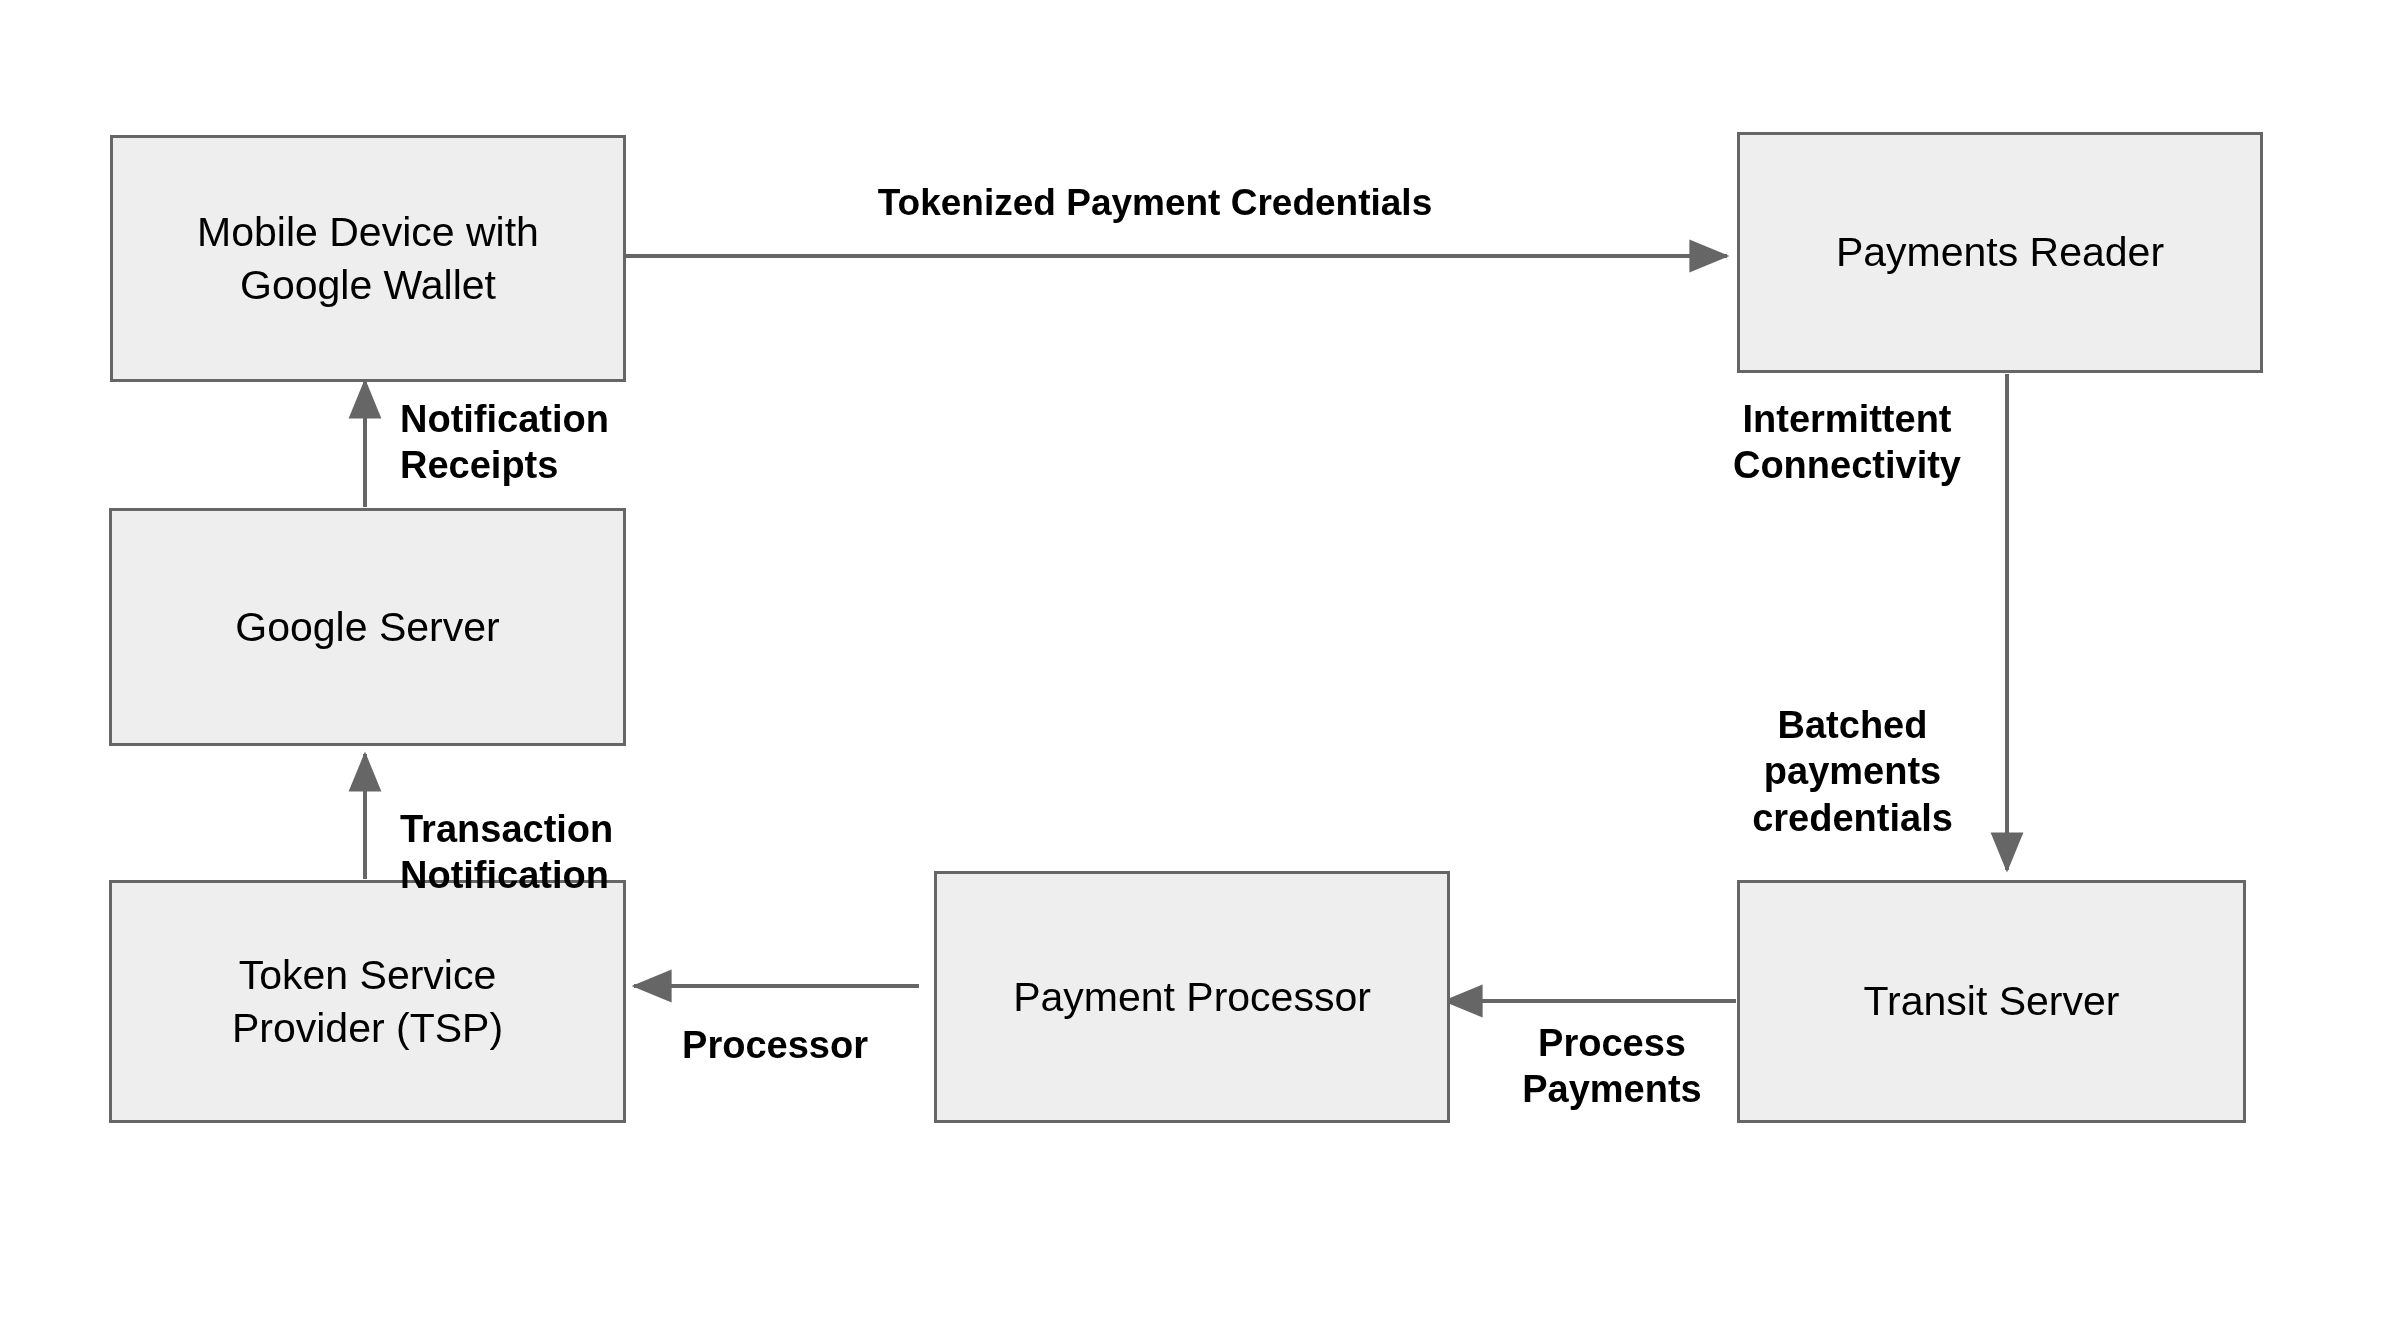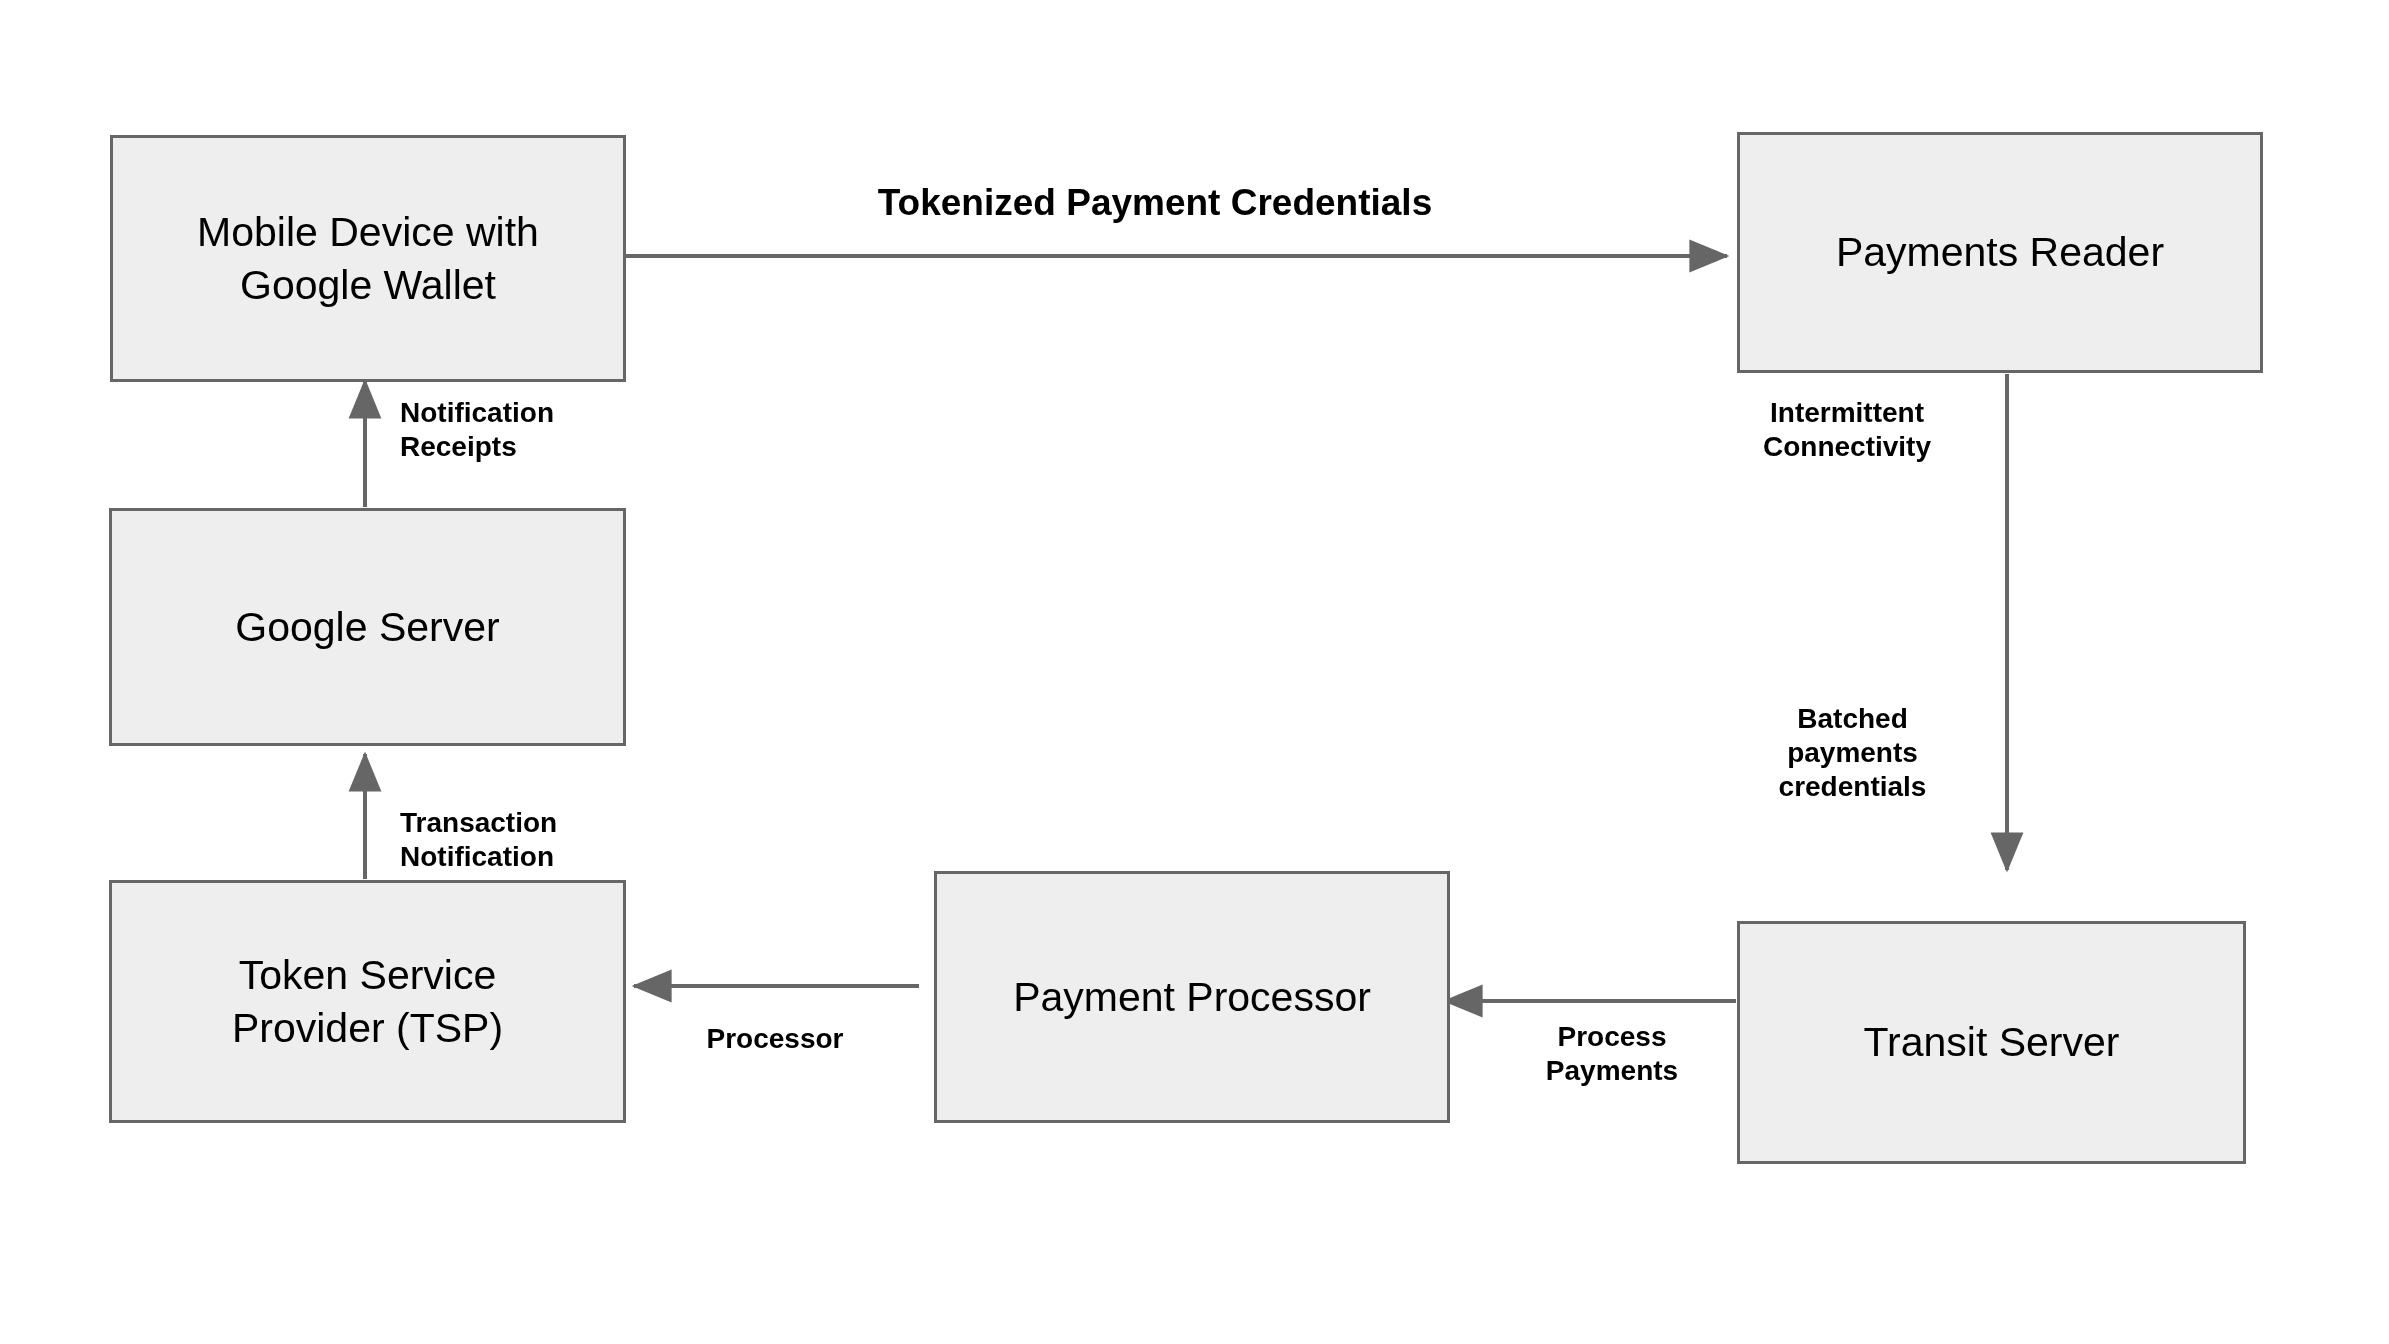--- a/index.html
+++ b/index.html
@@ -31,21 +31,21 @@
     font-size: 41px;
     font-weight: 400;
     line-height: 1.28;
     white-space: pre-line;
   }
   .edge-label {
     position: absolute;
     color: #000000;
     font-family: "Liberation Sans", sans-serif;
     font-weight: bold;
-    font-size: 28px;
+    font-size: 38px;
     line-height: 1.22;
     white-space: pre-line;
     text-align: center;
   }
   .edge-label.big {
     font-size: 37px;
   }
   .edge-label.left-al { text-align: left; }
   svg.edges {
     position: absolute;
@@ -93,21 +93,21 @@
     </g>
   </svg>
 
   <div class="node" style="left:110px; top:135px; width:516px; height:247px;">Mobile Device with
 Google Wallet</div>
 
   <div class="node" style="left:1737px; top:132px; width:526px; height:241px;">Payments Reader</div>
 
   <div class="node" style="left:109px; top:508px; width:517px; height:238px;">Google Server</div>
 
-  <div class="node" style="left:1737px; top:880px; width:509px; height:243px;margin-top:41px;">Transit Server</div>
+  <div class="node" style="left:1737px; top:880px; width:509px; height:243px;">Transit Server</div>
 
   <div class="node" style="left:109px; top:880px; width:517px; height:243px;">Token Service
 Provider (TSP)</div>
 
   <div class="node" style="left:920px; top:871px; width:516px; height:252px;margin-left:14px;">Payment Processor</div>
 
   <div class="edge-label big" style="left:790px; top:180px; width:730px;">Tokenized Payment Credentials</div>
 
   <div class="edge-label" style="left:1702px; top:396px; width:290px;">Intermittent
 Connectivity</div>

